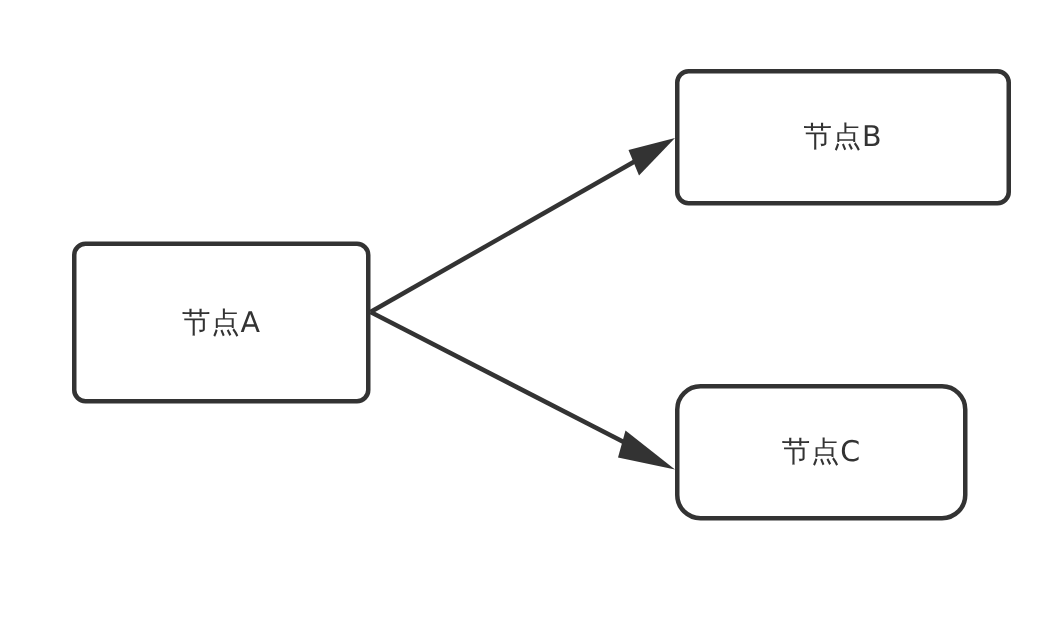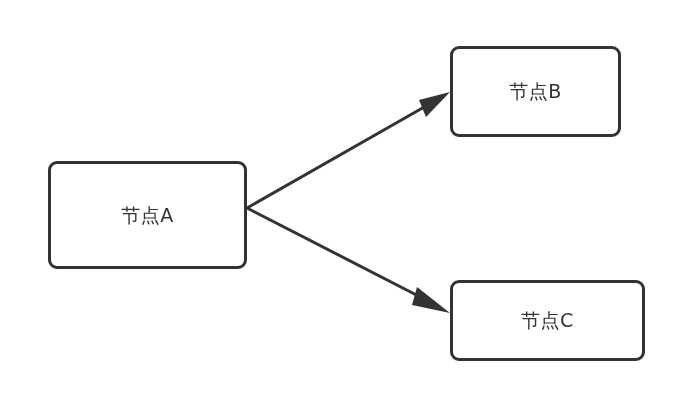--- a/index.html
+++ b/index.html
@@ -45,28 +45,29 @@
   }
   #node-a {
     left: 48px;
     top: 161px;
     width: 199px;
     height: 108px;
   }
   #node-b {
     left: 450px;
     top: 46px;
-    width: 171px;
+    width: 224px;
     height: 91px;
   }
   #node-c {
     left: 450px;
-    top: 280px;
+    top: 256px;
     width: 195px;
-    height: 81px;
+    height: 91px;
+    border-radius: 17px;
   }
 </style>
 </head>
 <body>
 
 <div id="canvas">
 
   <svg id="edge-layer" viewBox="0 0 694 414" width="694" height="414" xmlns="http://www.w3.org/2000/svg">
 
     <g>

